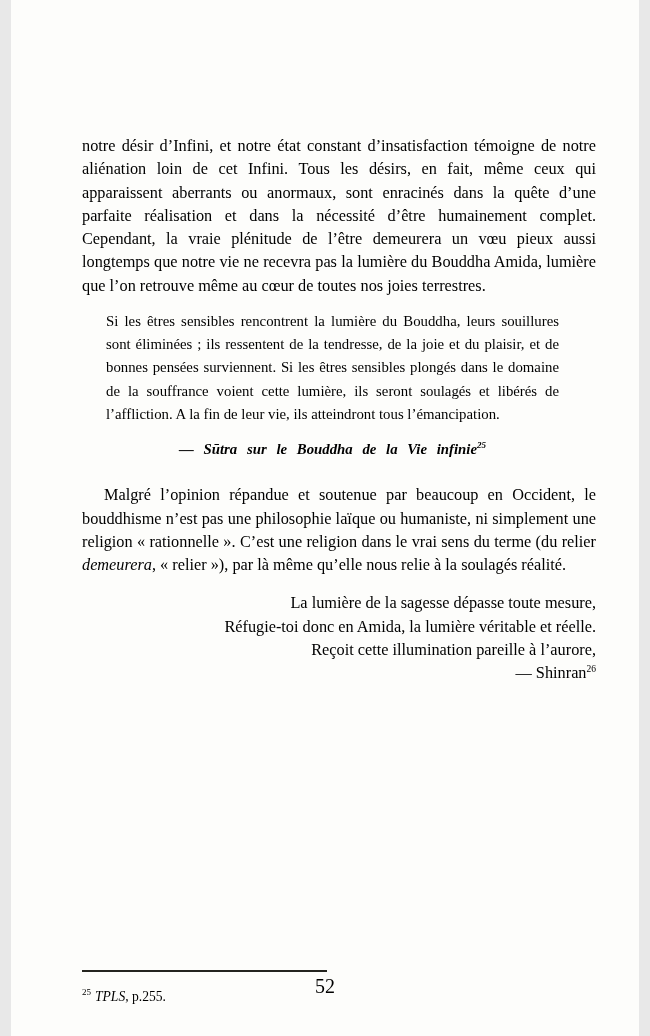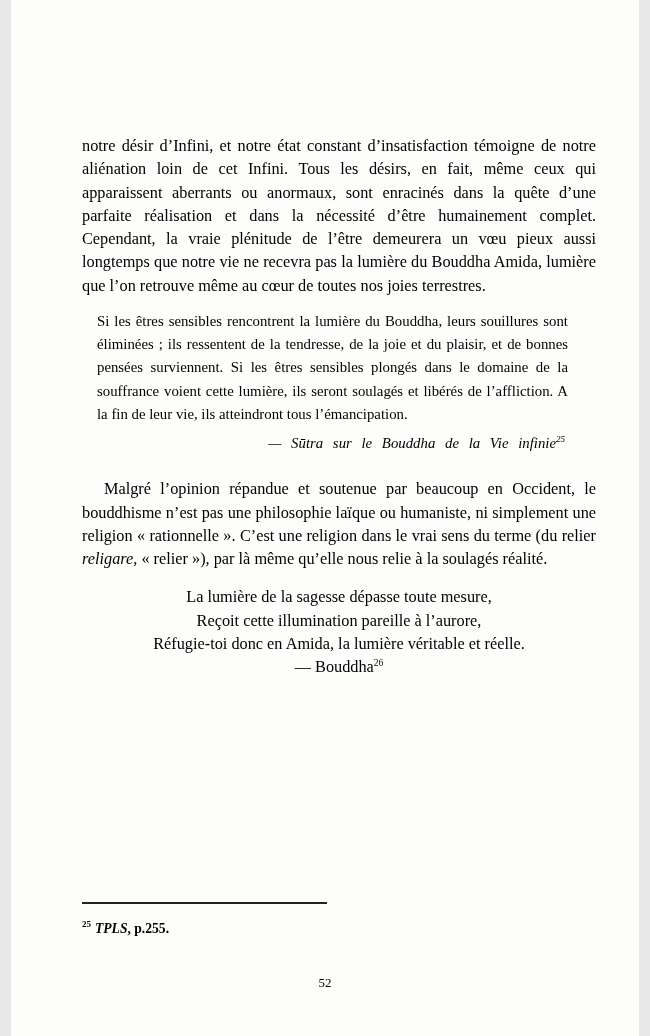--- a/index.html
+++ b/index.html
@@ -29,60 +29,60 @@
     line-height: 23.3px;
     text-align: justify;
   }
   .body-par.indent { text-indent: 22px; }
   .body-par.first { margin-bottom: 13px; }
 
   .quote-block {
     margin: 0 25px 22px 12px;
   }
   .quote-text {
-    margin: 3px;
+    margin: 12px;
     font-size: 14.8px;
     line-height: 23.2px;
     text-align: justify;
   }
   .quote-attribution {
-    margin: 6px;
+    margin: 0;
     font-size: 14.8px;
     line-height: 23.2px;
-    text-align: right;
+    text-align: center;
     font-style: italic;
     word-spacing: 6px;
+    font-weight: bold;
   }
   .quote-attribution sup {
     font-size: 9px;
     font-style: italic;
     vertical-align: super;
     line-height: 0;
   }
 
   .verse-block {
     margin: 15px 0 14px 0;
-    text-align: center;
+    text-align: right;
     font-size: 16.3px;
     line-height: 23.3px;
     font-family: Liberation Serif, serif;
   }
   .verse-line { white-space: nowrap; }
   .verse-attribution sup {
     font-size: 9.5px;
     vertical-align: super;
     line-height: 0;
   }
 
   .footnotes {
     position: absolute;
     left: 71px;
-    top: 902px;
+    top: 970px;
     width: 514px;
-    font-weight: bold;
   }
   .footnote-rule {
     width: 245px;
     height: 2px;
     background: #24241f;
     margin: 0 0 12px 0;
   }
   .footnote {
     font-size: 13.6px;
     line-height: 25px;
@@ -94,45 +94,45 @@
     margin-right: 4px;
   }
   .footnote em { font-style: italic; }
 
   .page-number {
     position: absolute;
     left: 0;
     right: 0;
     top: 975px;
     text-align: center;
-    font-size: 13px;
+    font-size: 20px;
   }
 </style>
 </head>
 <body>
 
 <div class="page">
 
   <div class="text-block">
 
     <p class="body-par first">notre désir d’Infini, et notre état constant d’insatisfaction témoigne de notre aliénation loin de cet Infini. Tous les désirs, en fait, même ceux qui apparaissent aberrants ou anormaux, sont enracinés dans la quête d’une parfaite réalisation et dans la nécessité d’être humainement complet. Cependant, la vraie plénitude de l’être demeurera un vœu pieux aussi longtemps que notre vie ne recevra pas la lumière du Bouddha Amida, lumière que l’on retrouve même au cœur de toutes nos joies terrestres.</p>
 
     <div class="quote-block">
       <p class="quote-text">Si les êtres sensibles rencontrent la lumière du Bouddha, leurs souillures sont éliminées ; ils ressentent de la tendresse, de la joie et du plaisir, et de bonnes pensées surviennent. Si les êtres sensibles plongés dans le domaine de la souffrance voient cette lumière, ils seront soulagés et libérés de l’affliction. A la fin de leur vie, ils atteindront tous l’émancipation.</p>
       <p class="quote-attribution"><span>— Sūtra sur le Bouddha de la Vie infinie</span><sup>25</sup></p>
     </div>
 
 
-    <p class="body-par indent"><span>Malgré l’opinion répandue et soutenue par beaucoup en Occident, le bouddhisme n’est pas une philosophie laïque ou humaniste, ni simplement une religion « rationnelle ». C’est une religion dans le vrai sens du terme (du relier </span><em>religare</em><span>, « relier »), par là même qu’elle nous relie à la soulagés réalité.</span></p>
+    <p class="body-par indent"><span>Malgré l’opinion répandue et soutenue par beaucoup en Occident, le bouddhisme n’est pas une philosophie laïque ou humaniste, ni simplement une religion « rationnelle ». C’est une religion dans le vrai sens du terme (du relier </span><em>demeurera</em><span>, « relier »), par là même qu’elle nous relie à la soulagés réalité.</span></p>
 
     <div class="verse-block">
       <div class="verse-line">La lumière de la sagesse dépasse toute mesure,</div>
+      <div class="verse-line">Réfugie-toi donc en Amida, la lumière véritable et réelle.</div>
       <div class="verse-line">Reçoit cette illumination pareille à l’aurore,</div>
-      <div class="verse-line">Réfugie-toi donc en Amida, la lumière véritable et réelle.</div>
-      <div class="verse-line verse-attribution"><span>— Bouddha</span><sup>26</sup></div>
+      <div class="verse-line verse-attribution"><span>— Shinran</span><sup>26</sup></div>
     </div>
 
 
   </div>
 
   <div class="footnotes">
     <div class="footnote-rule"></div>
     <div class="footnote"><sup>25</sup><em>TPLS</em><span>, p.255.</span></div>
   </div>
 

